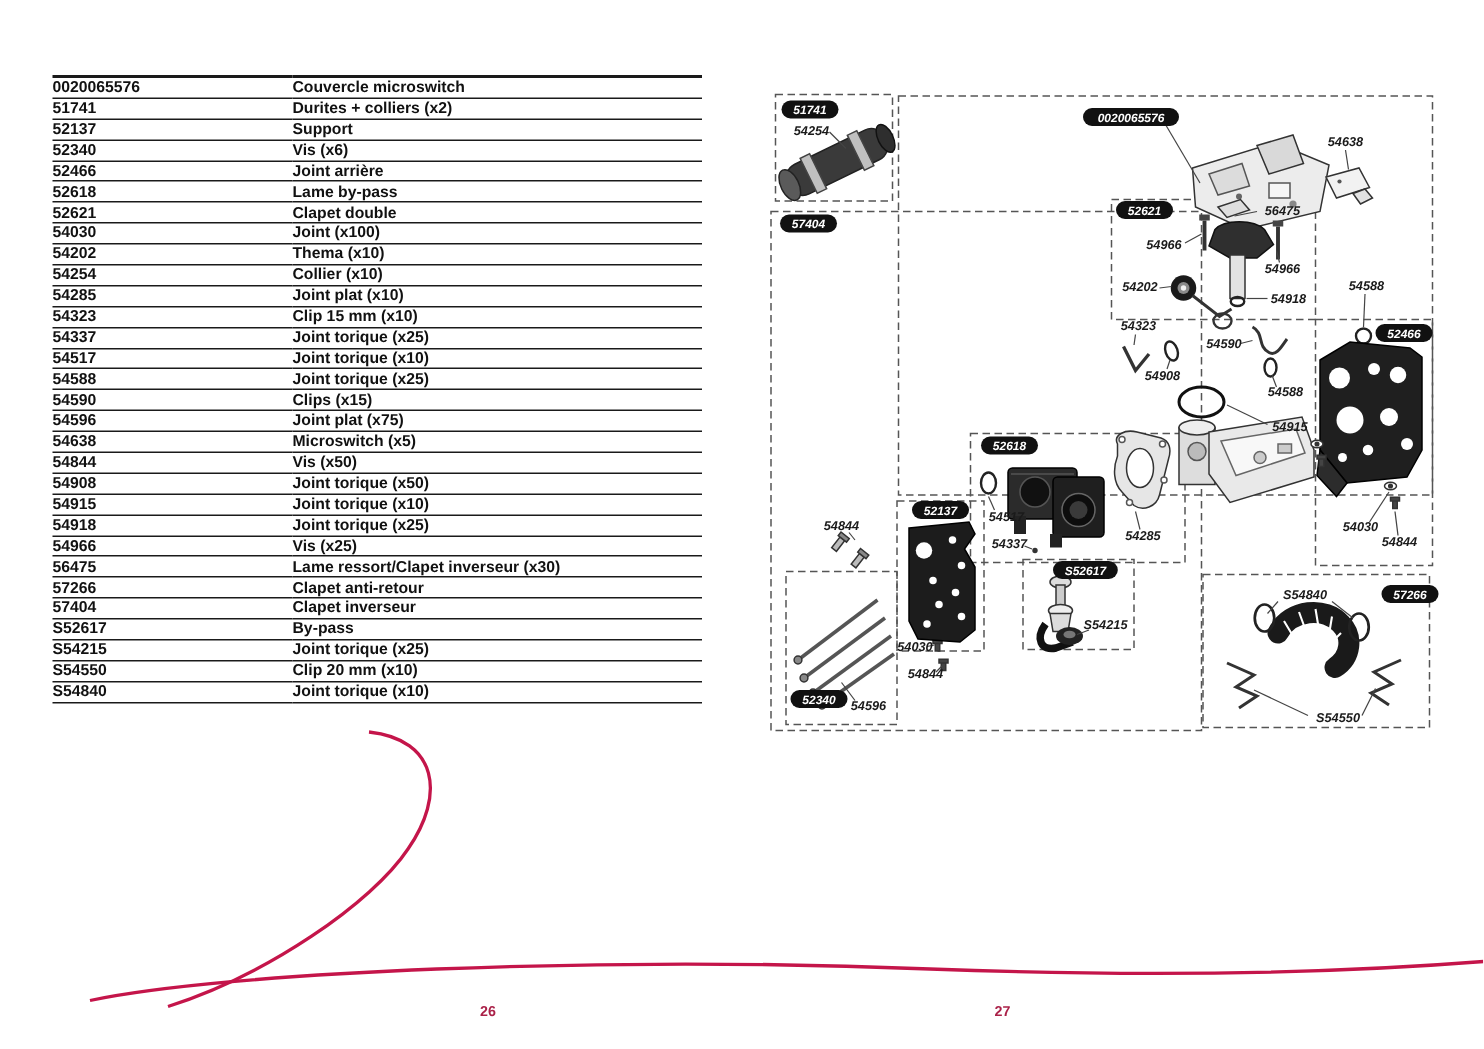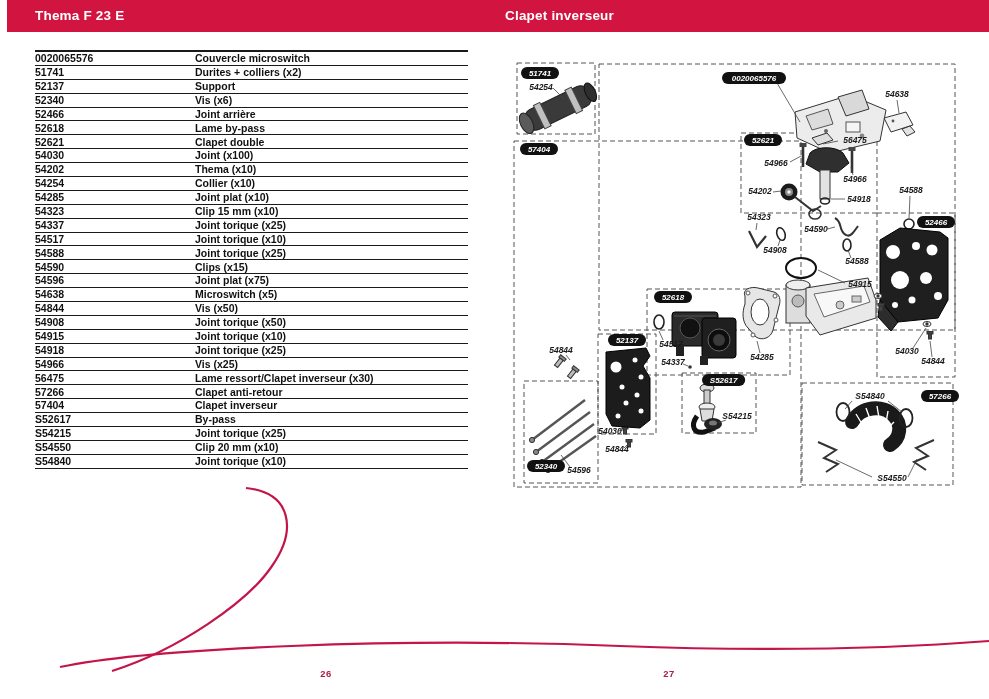--- a/index.html
+++ b/index.html
@@ -14,33 +14,29 @@
   #tablewrap{position:absolute;left:35px;top:50px;width:433px;}
   table.parts{border-collapse:collapse;width:433px;border-top:2px solid #1a1a1a;}
   table.parts td{border-bottom:1px solid #1a1a1a;font-size:10.5px;font-weight:bold;color:#111;
                  padding:1px 0 1px 0;height:10.9px;line-height:10.5px;white-space:nowrap;}
   td.ref{width:160px;padding-left:8px;}
   td.desc{padding-left:8px;margin-left:42px;}
   
   #diagram{position:absolute;left:508px;top:53px;}
   
   #swoosh{position:absolute;left:0;top:460px;}
-  .pagenum{position:absolute;font-size:9.5px;font-weight:bold;color:#aa2148;font-family:Liberation Mono, monospace;}
+  .pagenum{position:absolute;font-size:9.5px;font-weight:bold;color:#aa2148;}
   #pn-left{left:320px;top:669px;}
   #pn-right{left:663px;top:669px;}
 </style>
 </head>
 <body>
 
 <div id="page">
 
-  <div id="topbar">
-    <span id="title-left" class="bartitle">Thema F 23 E</span>
-    <span id="title-right" class="bartitle">Clapet inverseur</span>
-  </div>
 
   <div id="tablewrap">
     <table class="parts">
       <tbody>
           <tr>
             <td class="ref">0020065576</td>
             <td class="desc">Couvercle microswitch</td>
           </tr>
           <tr>
             <td class="ref">51741</td>

